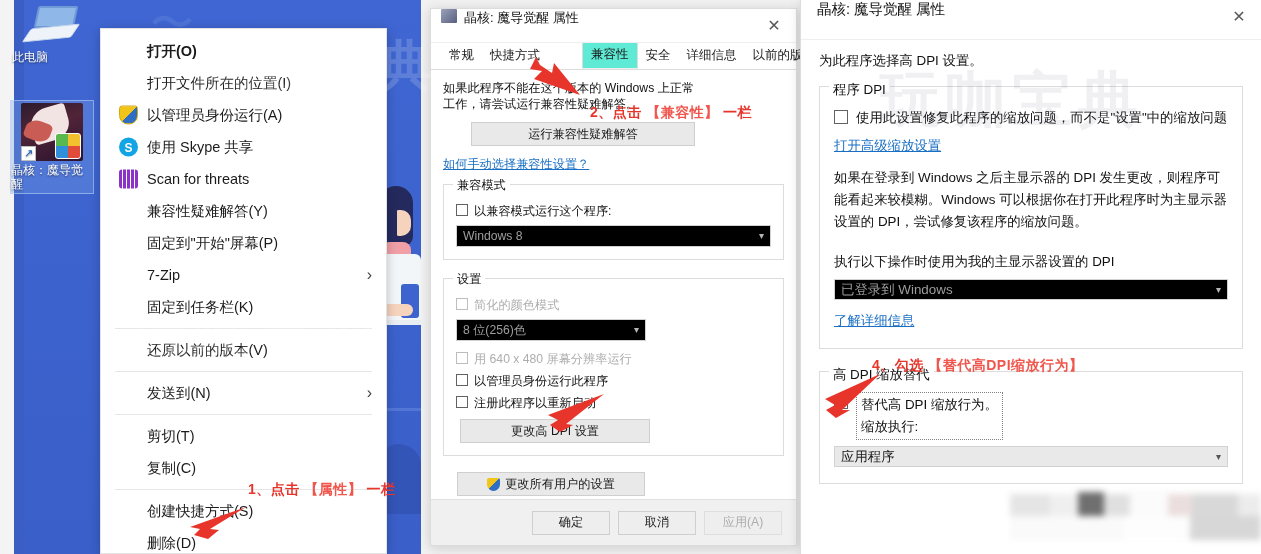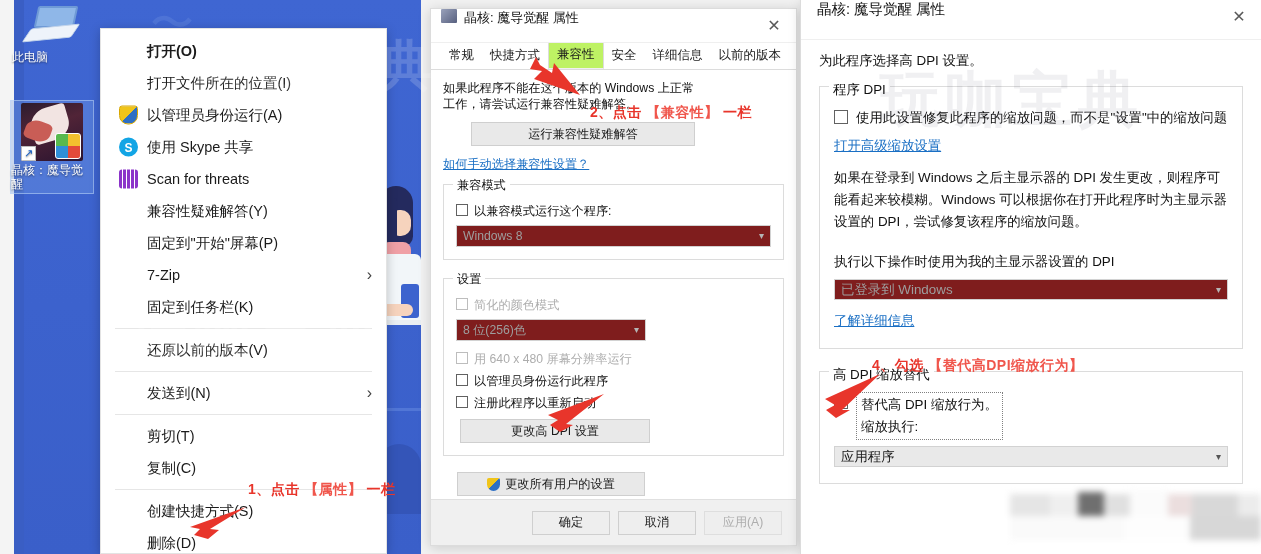--- a/index.html
+++ b/index.html
@@ -215,21 +215,21 @@
     padding-left: 10px;
     font-size: 12.5px;
     background: #fff;
     border-bottom: 1px solid #dcdcdc;
   }
   .tab {
     padding: 4px 8px 5px 8px;
     color: #1b1b1b;
     white-space: nowrap;
   }
-  .tab.active { background: #bef264; border: 1px solid #dcdcdc; border-bottom-color: #f0f0f0; }
+  .tab.active { background: #5eead4; border: 1px solid #dcdcdc; border-bottom-color: #f0f0f0; margin-left: 34px; }
   .tabpage {
     position: relative;
     margin: 0;
     padding: 10px 12px 0 12px;
     height: calc(100% - 34px - 27px);
     background: #fff;
     font-size: 12.2px;
     line-height: 16px;
   }
   .grp {
@@ -245,21 +245,21 @@
   .cbrow { display: flex; align-items: flex-start; margin: 6px 0; }
   .cbox {
     width: 12px; height: 12px; border: 1px solid #616161;
     background: #fff; margin-right: 6px; flex: none; margin-top: 1px;
     display: flex; align-items: center; justify-content: center;
     font-size: 11px; color: #111; line-height: 1;
   }
   .cbox.dim { border-color: #bdbdbd; }
   .txt-dim { color: #adadad; }
   .combo {
-    height: 22px; border: 1px solid #d2d2d2; background: #7f1d1d;
+    height: 22px; border: 1px solid #d2d2d2; background: #000000;
     display: flex; align-items: center; padding: 0 6px;
     font-size: 12.2px; color: #9e9e9e; position: relative;
     margin-top: 6px;
   }
   .combo .cv { flex: 1; }
   .combo .carat { font-size: 10px; color: #b5b5b5; }
   .btn {
     height: 24px; border: 1px solid #cfcfcf; background: #e9e9e9;
     display: flex; align-items: center; justify-content: center;
     font-size: 12.2px; color: #1b1b1b;

